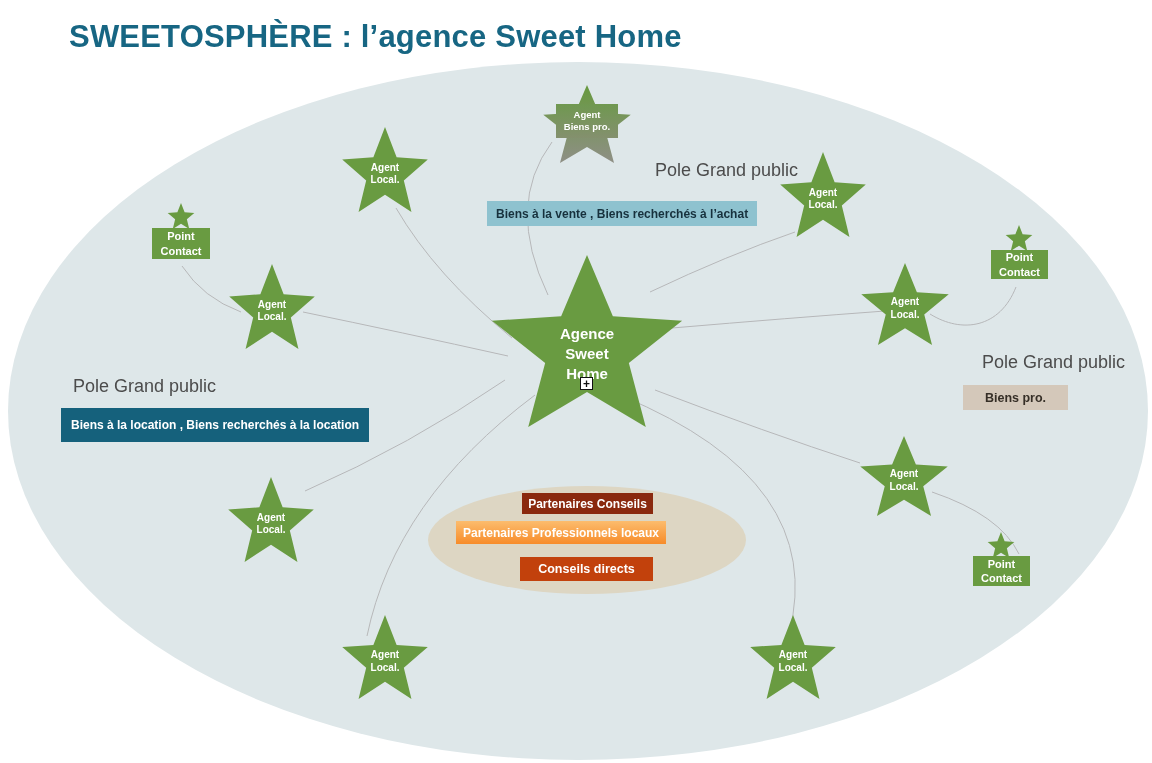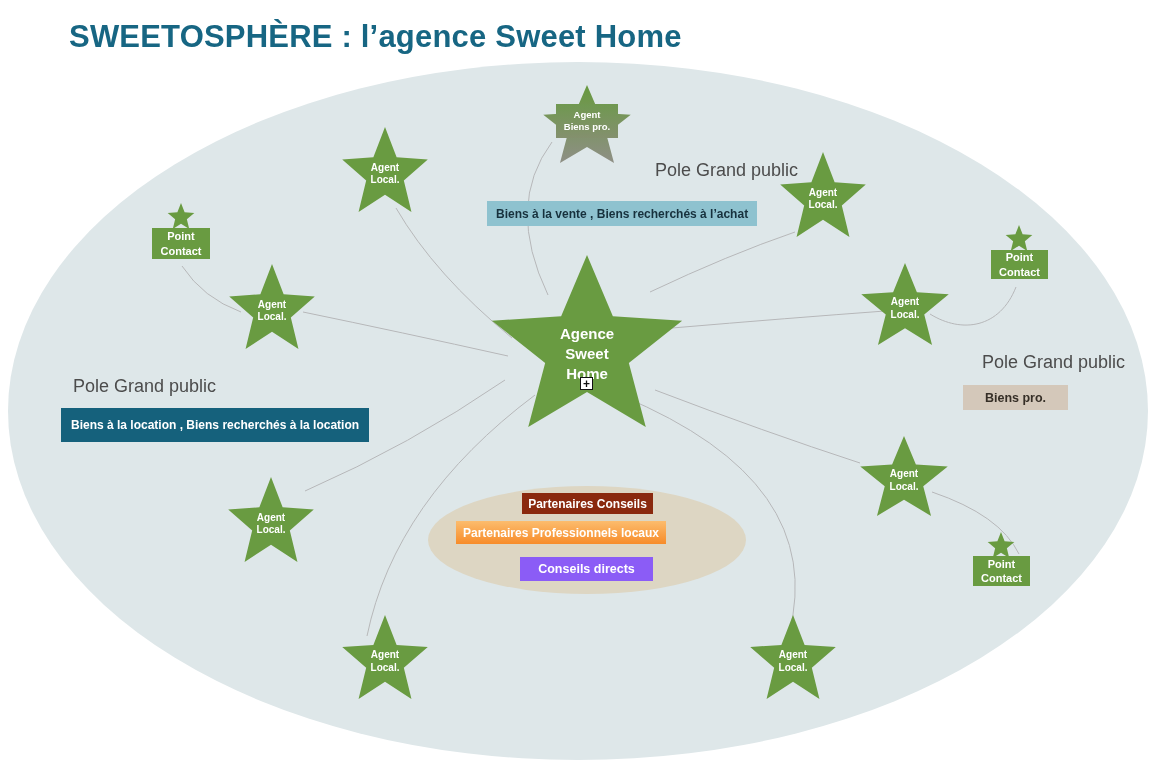--- a/index.html
+++ b/index.html
@@ -49,21 +49,21 @@
   
   .tag{
     position:absolute;display:flex;align-items:center;z-index:3;box-sizing:border-box;
     font-weight:bold;font-size:12px;white-space:nowrap;
   }
   .tag-vente{left:487px;top:201px;height:25px;padding:0 9px;background:#8ec2cf;color:#17313d;}
   .tag-location{left:61px;top:408px;height:25px;padding:17px 10px;background:#15617c;color:#fff;}
   .tag-pro{left:963px;top:385px;width:105px;height:25px;background:#d4c8ba;color:#362f27;justify-content:center;font-size:12.5px;}
   .tag-nat{left:522px;top:493px;width:131px;height:21px;background:#8a290e;color:#fff;justify-content:center;}
   .tag-ppl{left:456px;top:521px;width:210px;height:23px;background:linear-gradient(#fcbc6d,#f78c2a);color:#fff;justify-content:center;}
-  .tag-cd{left:520px;top:557px;width:133px;height:24px;background:#8b5cf6;color:#fff;justify-content:center;font-size:12.5px;}
+  .tag-cd{left:520px;top:557px;width:133px;height:24px;background:#c2410c;color:#fff;justify-content:center;font-size:12.5px;}
 </style>
 </head>
 <body>
 
 <div class="canvas">
 
   <h1 class="title">SWEETOSPHÈRE : l’agence Sweet Home</h1>
 
   <svg class="bg" width="1152" height="763" viewBox="0 0 1152 763">
     <defs>

